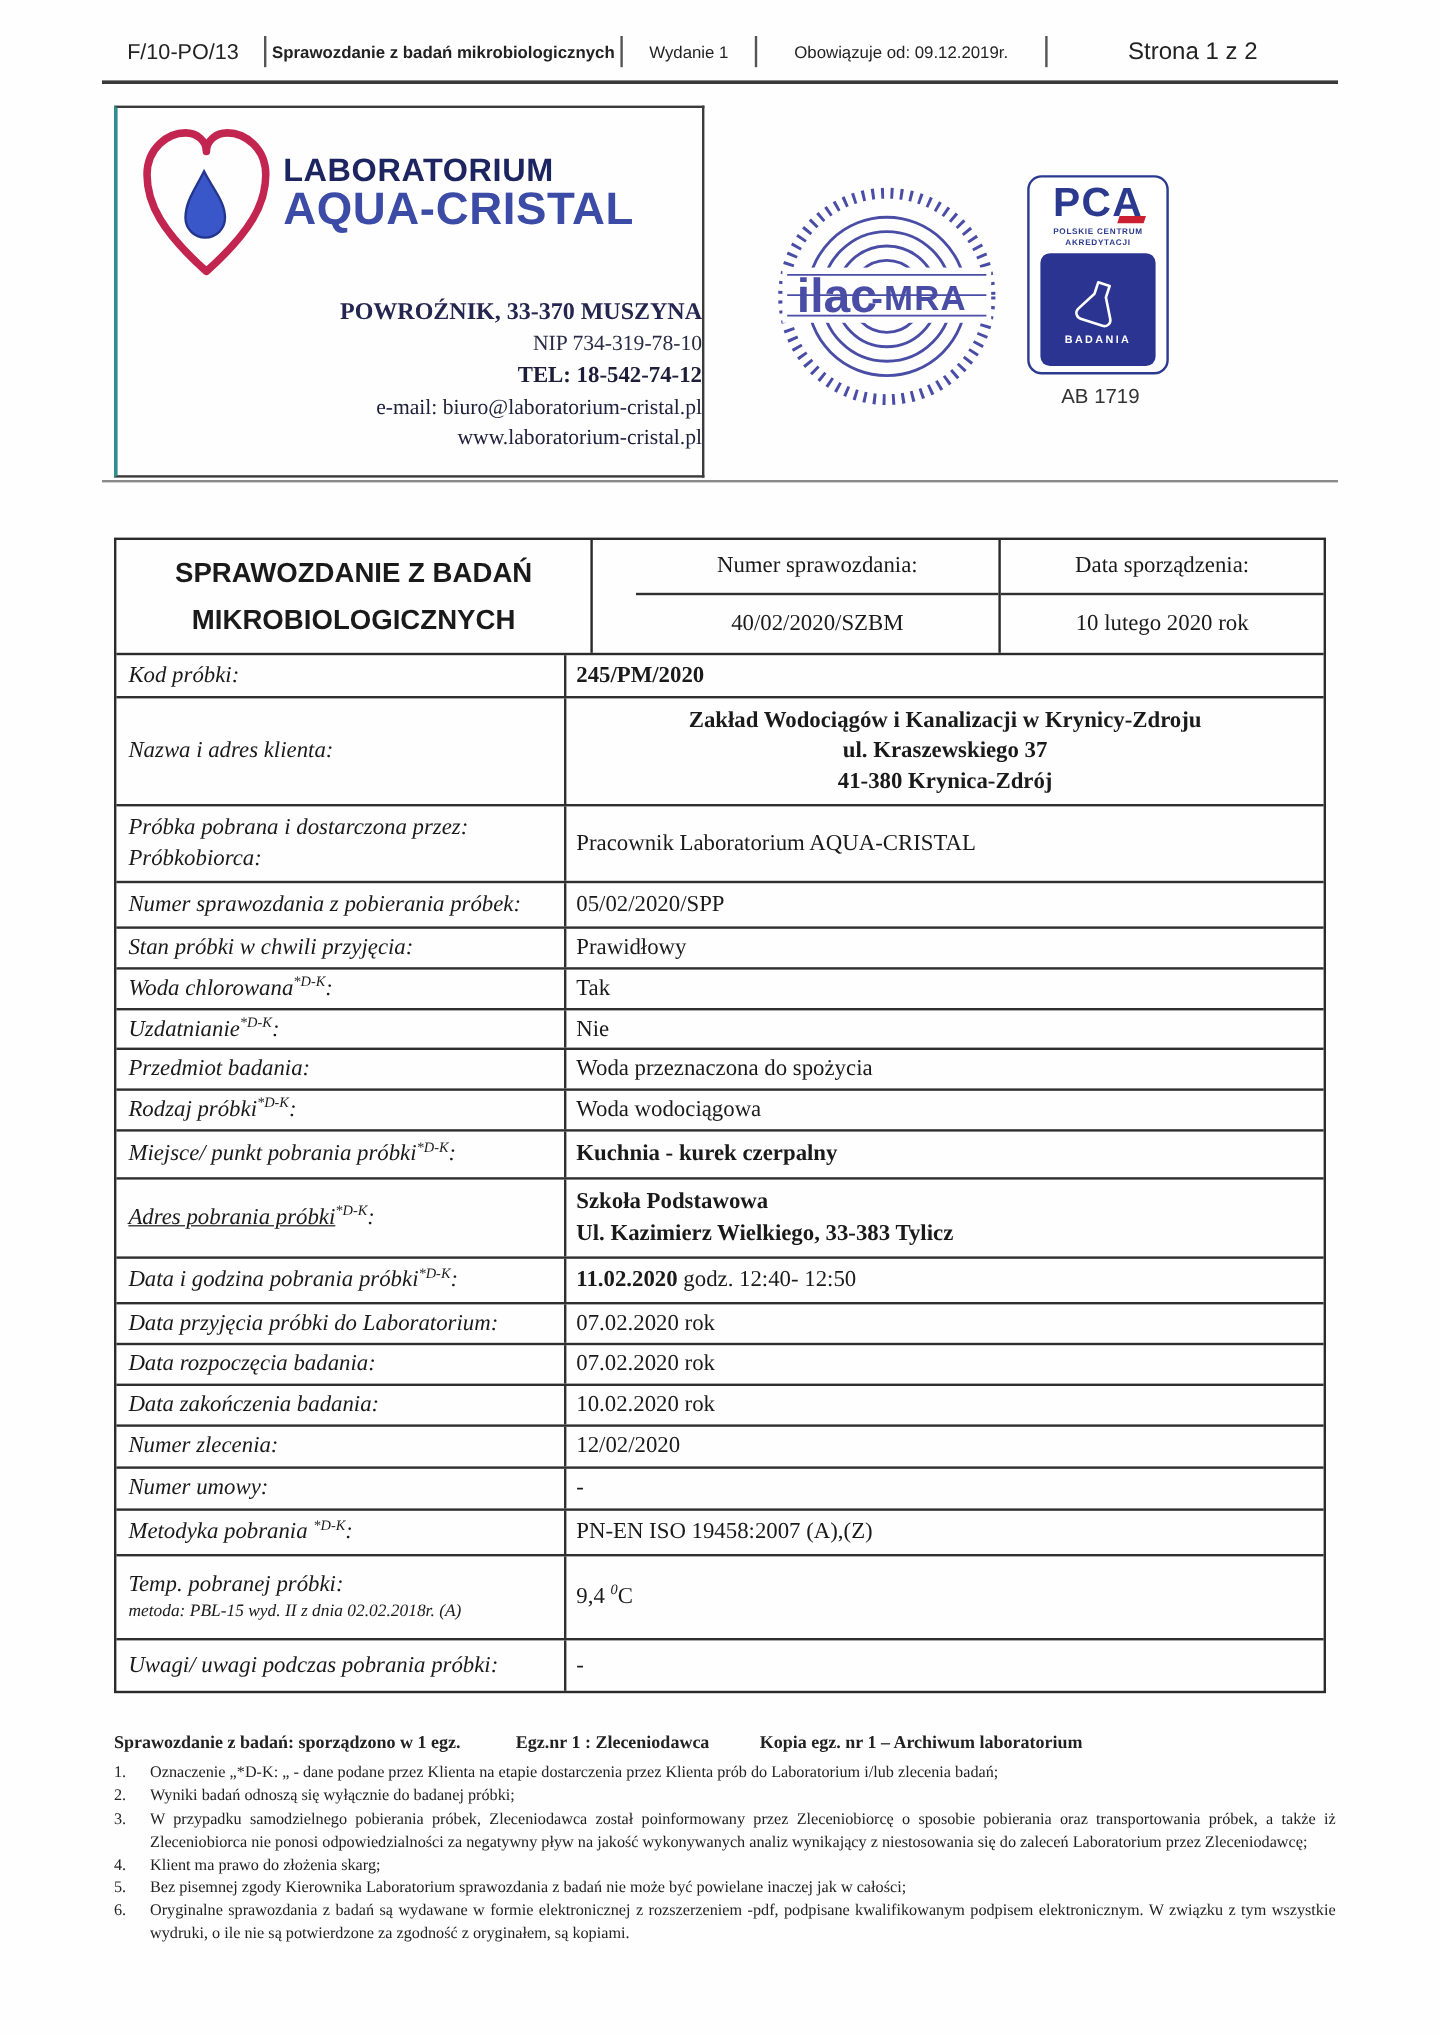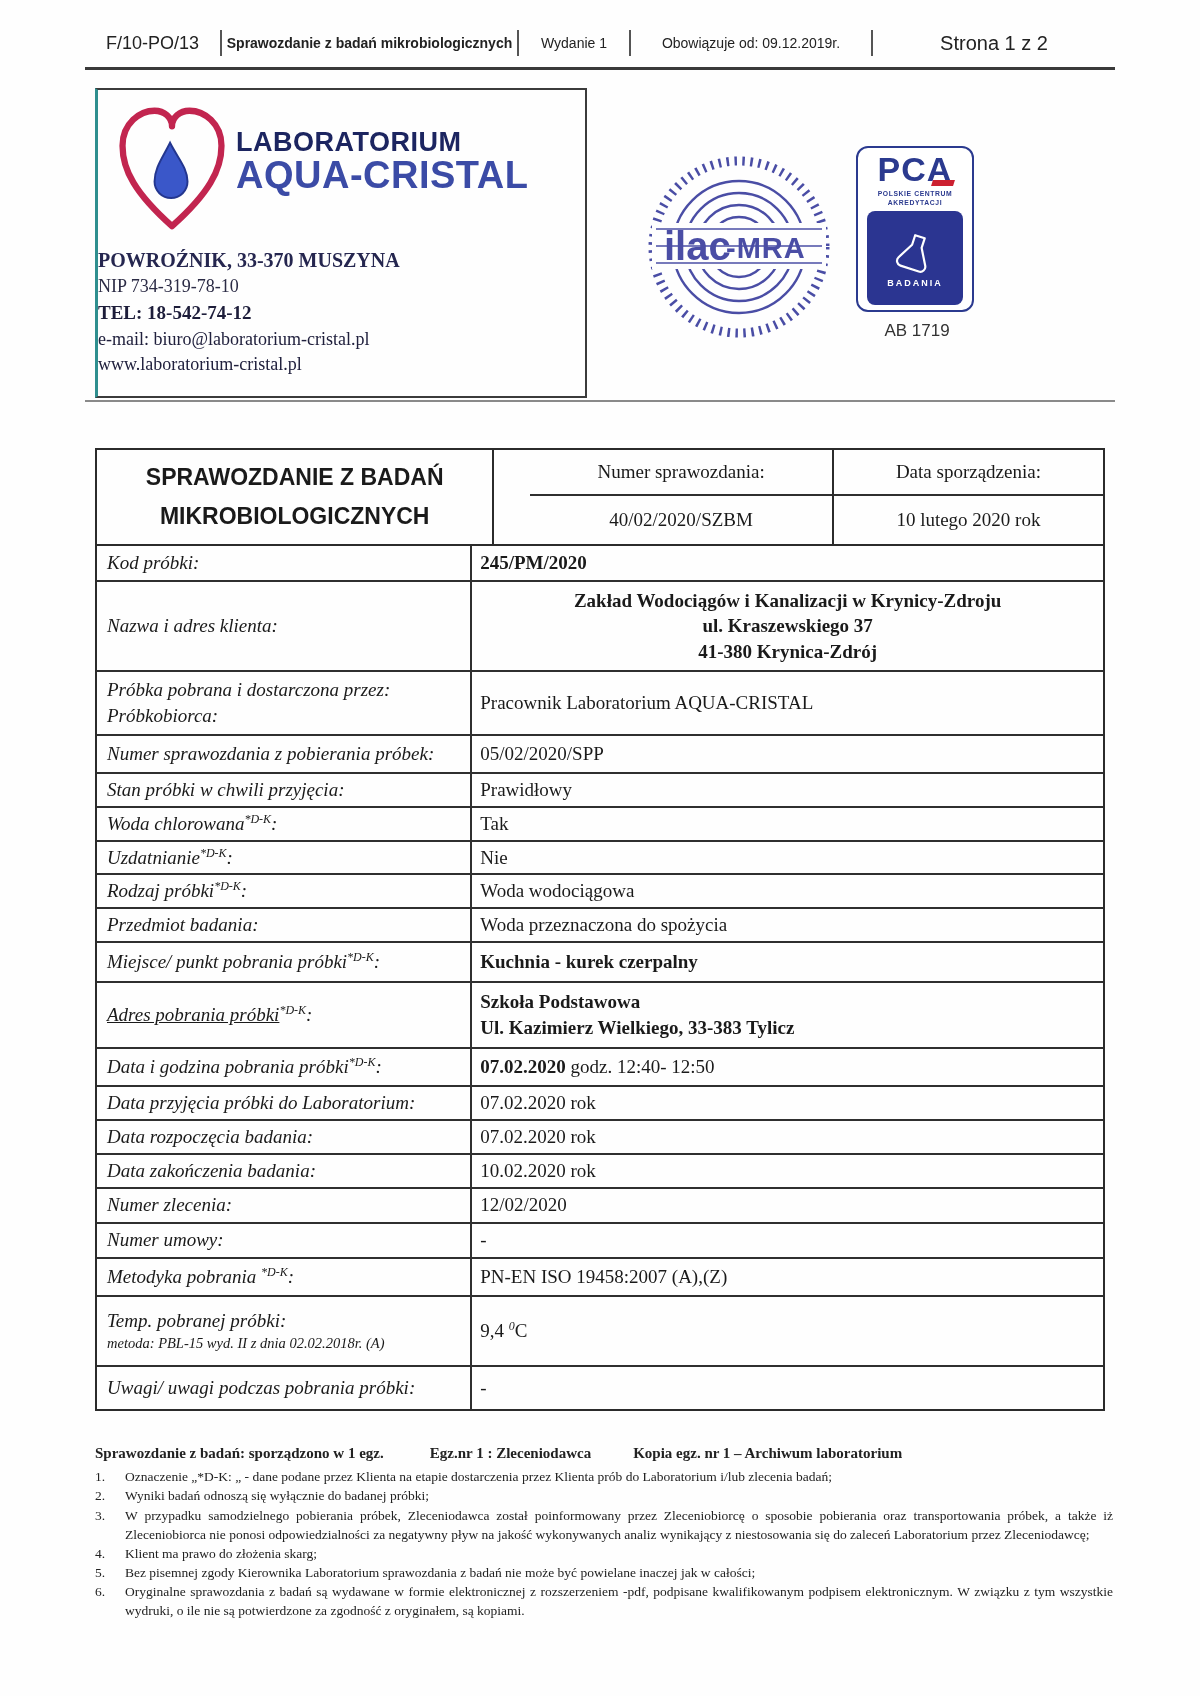--- a/index.html
+++ b/index.html
@@ -18,21 +18,21 @@
   .ts-page{flex:1;font-size:20px;}
 
   
   .letterhead{position:absolute;left:95px;top:88px;width:492px;height:310px;
               border:2.5px solid #3b3b3b;border-left:3px solid #2f8f8f;box-sizing:border-box;}
   .logo-row{display:flex;padding:12px 8px 0 14px;}
   .logo-heart{flex:none;}
   .logo-text{margin-left:4px;margin-top:26px;font-family:"Liberation Sans",sans-serif;line-height:1.05;}
   .logo-line1{font-size:27px;font-weight:bold;color:#1c2560;letter-spacing:.5px;}
   .logo-line2{font-size:38px;font-weight:bold;color:#3b4ba6;letter-spacing:.5px;}
-  .lh-address{text-align:left;margin-top:14px;line-height:1.42;}
+  .lh-address{text-align:right;margin-top:14px;line-height:1.42;}
   .lh-a1{font-size:20px;font-weight:bold;color:#25264f;}
   .lh-a2{font-size:18px;color:#2b2b45;}
   .lh-a3{font-size:19px;font-weight:bold;color:#1d1d3a;}
   .lh-a4,.lh-a5{font-size:18px;color:#20203d;}
 
   
   .ilac{position:absolute;left:648px;top:156px;width:182px;height:182px;opacity:.92;}
 
   
   .pca-wrap{position:absolute;left:856px;top:146px;width:122px;text-align:center;}
@@ -240,32 +240,32 @@
         <div class="trow" style="min-height: 31px;">
           <div class="tlabel">
             <div class="lline"><span>Uzdatnianie</span><sup class="mark">*D-K</sup><span>:</span></div>
           </div>
           <div class="tvalue">
             <div class="vline"><span>Nie</span></div>
           </div>
         </div>
         <div class="trow" style="min-height: 31px;">
           <div class="tlabel">
+            <div class="lline"><span>Przedmiot badania:</span></div>
+          </div>
+          <div class="tvalue">
+            <div class="vline"><span>Woda przeznaczona do spożycia</span></div>
+          </div>
+        </div>
+        <div class="trow" style="min-height: 31px;">
+          <div class="tlabel">
             <div class="lline"><span>Rodzaj próbki</span><sup class="mark">*D-K</sup><span>:</span></div>
           </div>
           <div class="tvalue">
             <div class="vline"><span>Woda wodociągowa</span></div>
-          </div>
-        </div>
-        <div class="trow" style="min-height: 31px;">
-          <div class="tlabel">
-            <div class="lline"><span>Przedmiot badania:</span></div>
-          </div>
-          <div class="tvalue">
-            <div class="vline"><span>Woda przeznaczona do spożycia</span></div>
           </div>
         </div>
         <div class="trow" style="min-height: 38px;">
           <div class="tlabel">
             <div class="lline"><span>Miejsce/ punkt pobrania próbki</span><sup class="mark">*D-K</sup><span>:</span></div>
           </div>
           <div class="tvalue">
             <div class="vline"><span class="b">Kuchnia - kurek czerpalny</span></div>
           </div>
         </div>
@@ -276,21 +276,21 @@
           <div class="tvalue">
             <div class="vline"><span class="b">Szkoła Podstawowa</span></div>
             <div class="vline"><span class="b">Ul. Kazimierz Wielkiego, 33-383 Tylicz</span></div>
           </div>
         </div>
         <div class="trow" style="min-height: 36px;">
           <div class="tlabel">
             <div class="lline"><span>Data i godzina pobrania próbki</span><sup class="mark">*D-K</sup><span>:</span></div>
           </div>
           <div class="tvalue">
-            <div class="vline"><span class="b">07.02.2020</span><span> godz. 12:40- 12:50</span></div>
+            <div class="vline"><span class="b">11.02.2020</span><span> godz. 12:40- 12:50</span></div>
           </div>
         </div>
         <div class="trow" style="min-height: 32px;">
           <div class="tlabel">
             <div class="lline"><span>Data przyjęcia próbki do Laboratorium:</span></div>
           </div>
           <div class="tvalue">
             <div class="vline"><span>07.02.2020 rok</span></div>
           </div>
         </div>

